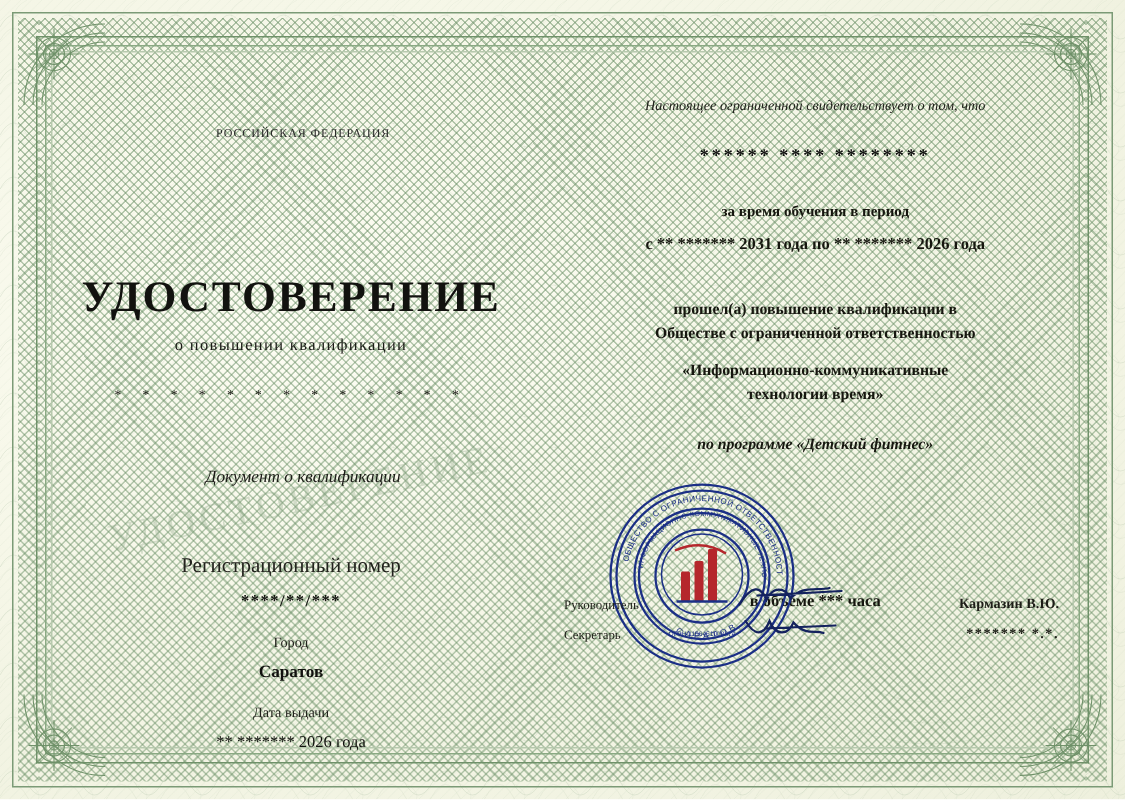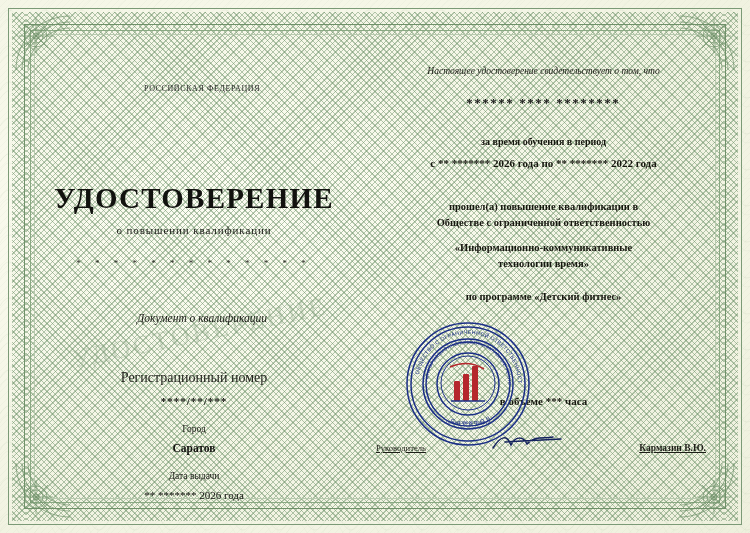--- a/index.html
+++ b/index.html
@@ -222,37 +222,37 @@
     font-size: 10.5px;
     font-weight: bold;
     line-height: 16px;
     color: #16160f;
   }
   .r-program {
     margin-top: 19px;
     font-size: 10.5px;
     font-weight: bold;
     color: #16160f;
+    font-style: italic;
   }
   .r-hours {
     margin-top: 93px;
     font-size: 11px;
     font-weight: bold;
     color: #16160f;
   }
 
   
   .signblock {
     position: absolute;
     right: 0;
-    bottom: 40px;
+    bottom: 65px;
     width: 330px;
     font-size: 8.6px;
     color: #1d1d17;
-    text-decoration: underline;
   }
   .sigrow {
     display: flex;
     align-items: flex-end;
     justify-content: space-between;
     height: 20px;
   }
   .sigrow .role { width: 78px; text-align: left; }
   .sigrow .scribble { flex: 1; text-align: center; position: relative; height: 20px; }
   .sigrow .who { width: 95px; text-align: right; font-weight: bold; font-size: 9.5px; }
@@ -363,24 +363,24 @@
       <div class="doc-kind">Документ о квалификации</div>
       <div class="reg-label">Регистрационный номер</div>
       <div class="reg-value">****/**/***</div>
       <div class="city-label">Город</div>
       <div class="city-value">Саратов</div>
       <div class="date-label">Дата выдачи</div>
       <div class="date-value">** ******* 2026 года</div>
     </div>
 
     <div class="col-right">
-      <div class="r-line1">Настоящее удостоверение свидетельствует о том, что</div>
+      <div class="r-line1">Настоящее ограниченной свидетельствует о том, что</div>
       <div class="r-name">****** **** ********</div>
       <div class="r-period-label">за время обучения в период</div>
-      <div class="r-period-value">с ** ******* 2026 года по ** ******* 2022 года</div>
+      <div class="r-period-value">с ** ******* 2031 года по ** ******* 2026 года</div>
       <div class="r-org1">
         <div>прошел(а) повышение квалификации в</div>
         <div>Обществе с ограниченной ответственностью</div>
       </div>
       <div class="r-org2">
         <div>«Информационно-коммуникативные</div>
         <div>технологии время»</div>
       </div>
       <div class="r-program">по программе «Детский фитнес»</div>
       <div class="r-hours">в объеме *** часа</div>
@@ -423,16 +423,25 @@
     <div class="signblock">
       <div class="sigrow">
         <div class="role">Руководитель</div>
         <div class="scribble">
           <svg width="92" height="20" viewBox="0 0 92 20">
             <path d="M6 15 C14 2, 20 2, 24 12 C28 3, 36 3, 40 11 C48 2, 58 6, 66 4 M18 9 L74 6" fill="none" stroke="#14225e" stroke-width="1.5" stroke-linecap="round"></path>
           </svg>
         </div>
         <div class="who">Кармазин В.Ю.</div>
       </div>
+      <div class="sigrow">
+        <div class="role">Секретарь</div>
+        <div class="scribble">
+          <svg width="92" height="22" viewBox="0 0 92 22">
+            <path d="M10 6 C16 16, 22 16, 26 6 C30 16, 38 16, 42 7 C50 16, 56 12, 62 14 M24 11 L70 9" fill="none" stroke="#14225e" stroke-width="1.5" stroke-linecap="round"></path>
+          </svg>
+        </div>
+        <div class="who stars-who">******* *.*.</div>
+      </div>
     </div>
 
   </div>
 </div>
 
 </body></html>

